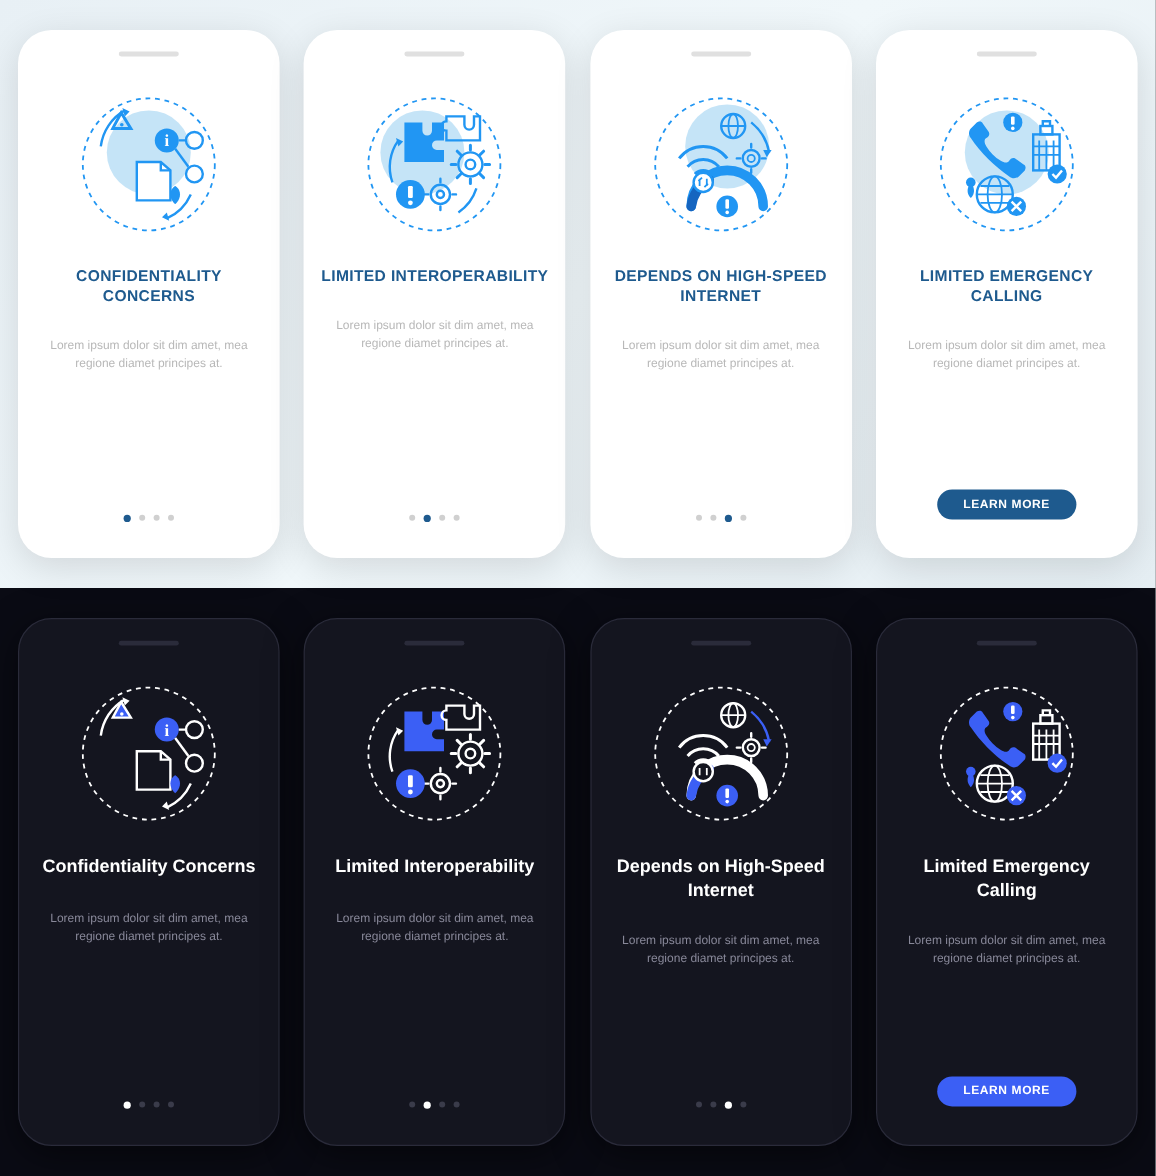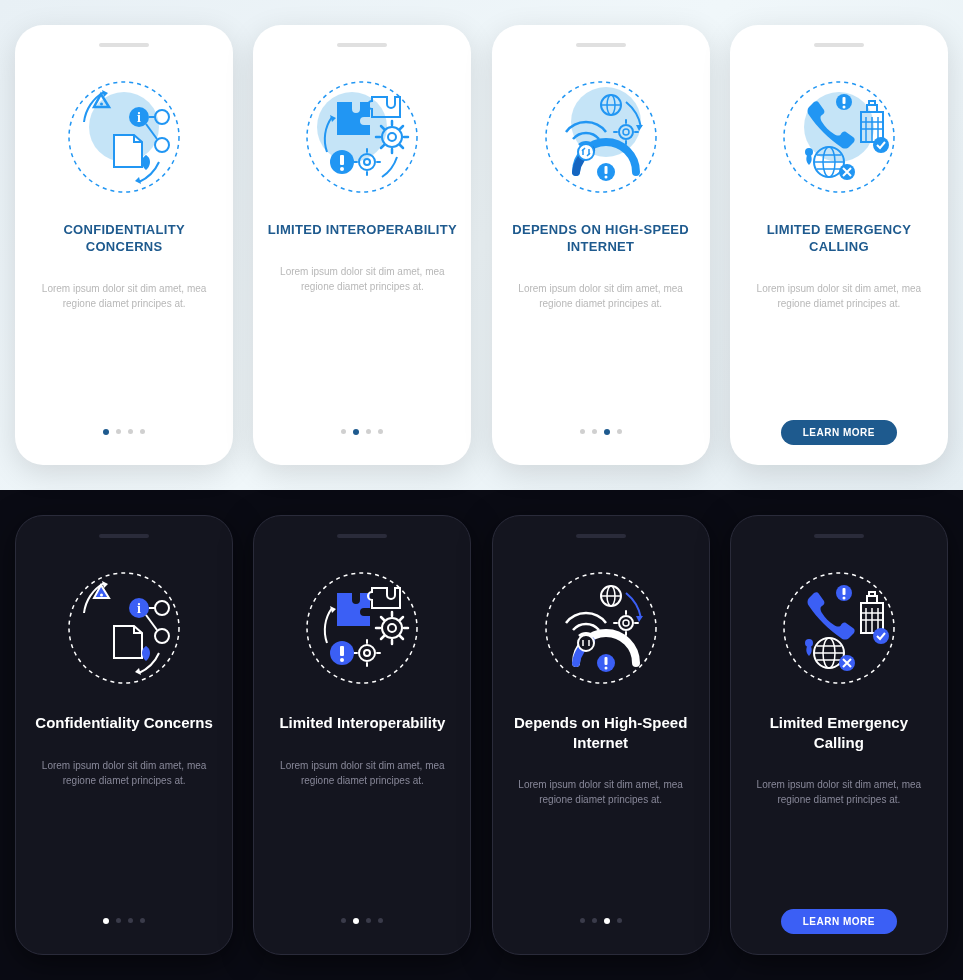--- a/index.html
+++ b/index.html
@@ -100,21 +100,21 @@
     width: 5px;
     height: 5px;
     border-radius: 50%;
   }
   .dot-off-light { background: #d0d0d0; }
   .dot-on-light { background: #1e5a8e; width: 6px; height: 6px; }
   .dot-off-dark { background: #3a3b4a; }
   .dot-on-dark { background: #ffffff; width: 6px; height: 6px; }
   .cta {
     position: absolute;
-    bottom: 20px;
+    bottom: 32px;
     padding: 7px 22px;
     border-radius: 20px;
     border: none;
     color: #fff;
     font-size: 10px;
     font-weight: 600;
     letter-spacing: 0.5px;
     cursor: pointer;
   }
   .cta-light { background: #1e5a8e; }

